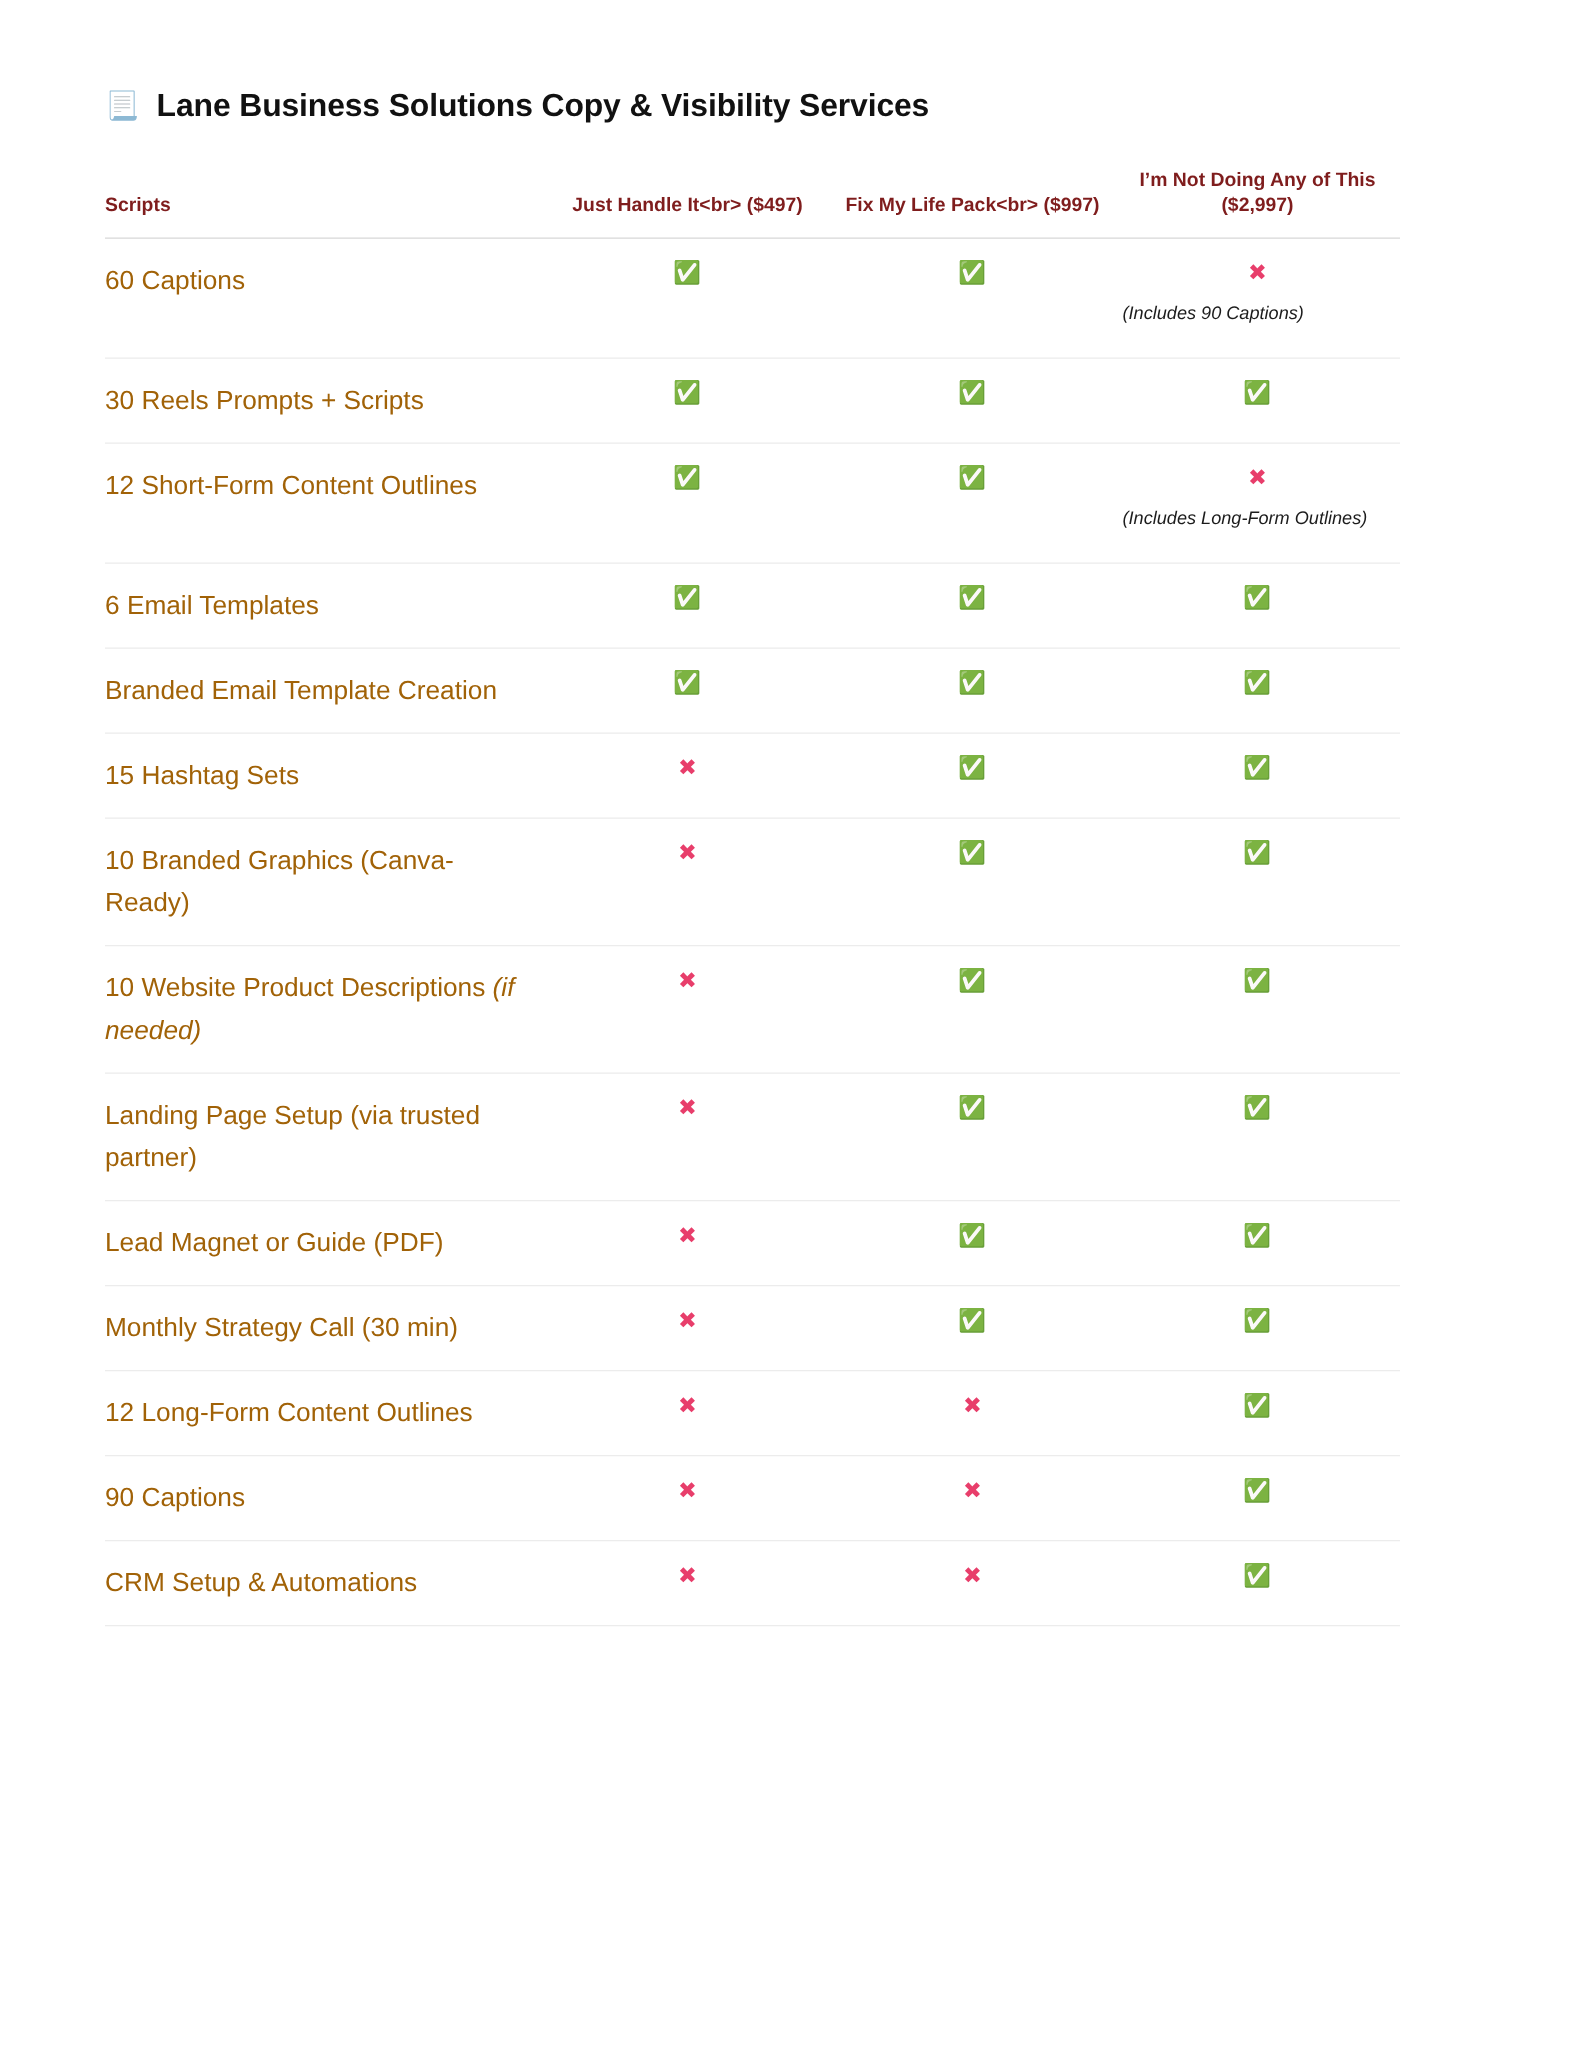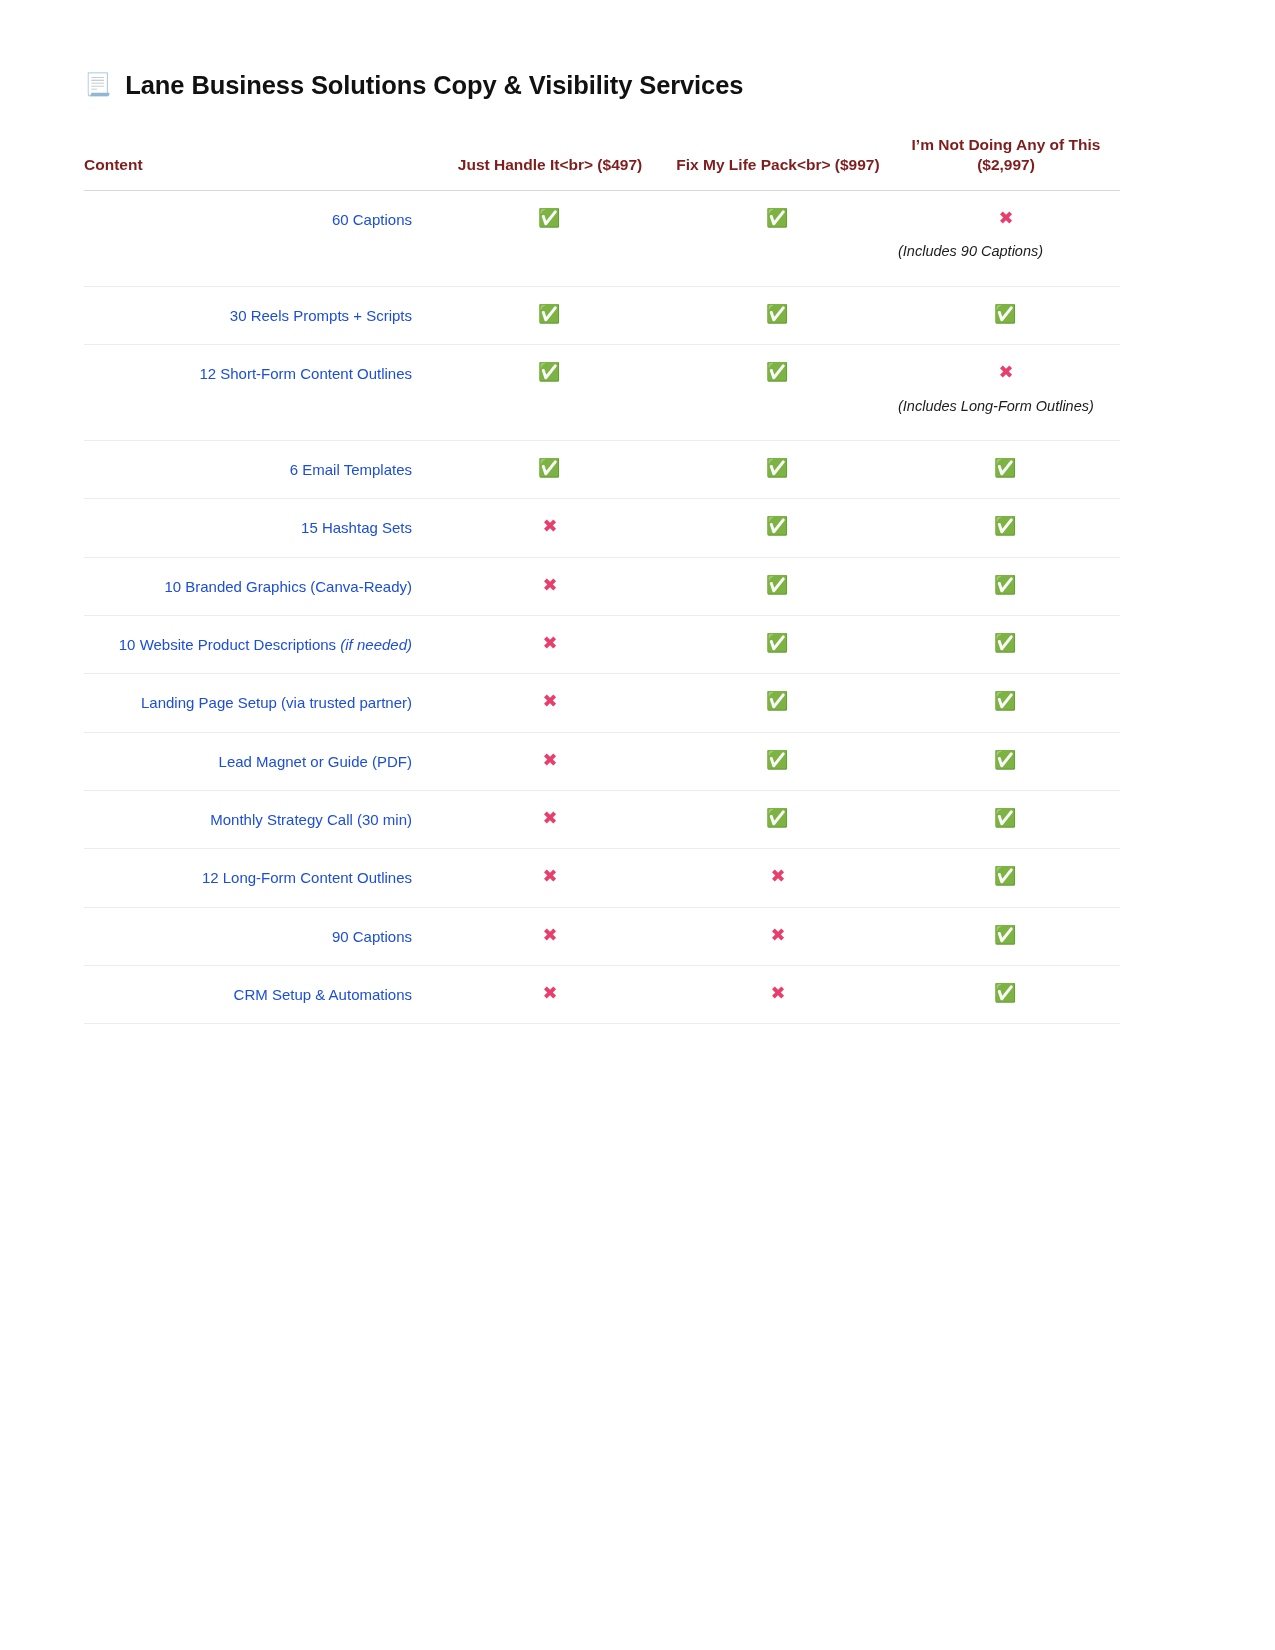--- a/index.html
+++ b/index.html
@@ -78,23 +78,23 @@
 
   tbody td {
     border-bottom: 1px solid #ececec;
     vertical-align: top;
     padding: 17px 0 16px 0;
     line-height: 1.62;
   }
   tbody tr:last-child td { border-bottom: 1px solid #ececec; margin-left: 24px; }
 
   td.feature {
-    text-align: right;
-    font-size: 15px;
-    color: #1d4ed8;
+    text-align: left;
+    font-size: 21px;
+    color: #a16207;
     padding-right: 24px;
   }
   td.feature .em { font-style: italic; }
 
   td.mark {
     text-align: center;
     font-size: 17px;
     padding-left: 6px;
     padding-right: 6px;
   }
@@ -133,21 +133,21 @@
 
   <table class="compare">
     <colgroup>
       <col class="c-feature">
       <col class="c-plan">
       <col class="c-plan">
       <col class="c-plan">
     </colgroup>
     <thead>
       <tr>
-        <th class="h-feature">Content</th>
+        <th class="h-feature">Scripts</th>
         <th class="h-plan">Just Handle It&lt;br&gt; ($497)</th>
         <th class="h-plan">Fix My Life Pack&lt;br&gt; ($997)</th>
         <th class="h-plan">I’m Not Doing Any of This    ($2,997)</th>
       </tr>
     </thead>
     <tbody id="table-body">
         <tr class="has-note">
           <td class="feature">60 Captions</td>
           <td class="mark">
             <span class="mark-yes">✅</span>
@@ -191,20 +191,32 @@
             <span class="mark-yes">✅</span>
           </td>
           <td class="mark">
             <span class="mark-yes">✅</span>
           </td>
           <td class="mark">
             <span class="mark-yes">✅</span>
           </td>
         </tr>
         <tr>
+          <td class="feature">Branded Email Template Creation</td>
+          <td class="mark">
+            <span class="mark-yes">✅</span>
+          </td>
+          <td class="mark">
+            <span class="mark-yes">✅</span>
+          </td>
+          <td class="mark">
+            <span class="mark-yes">✅</span>
+          </td>
+        </tr>
+        <tr>
           <td class="feature">15 Hashtag Sets</td>
           <td class="mark">
             <span class="mark-no">✖</span>
           </td>
           <td class="mark">
             <span class="mark-yes">✅</span>
           </td>
           <td class="mark">
             <span class="mark-yes">✅</span>
           </td>

